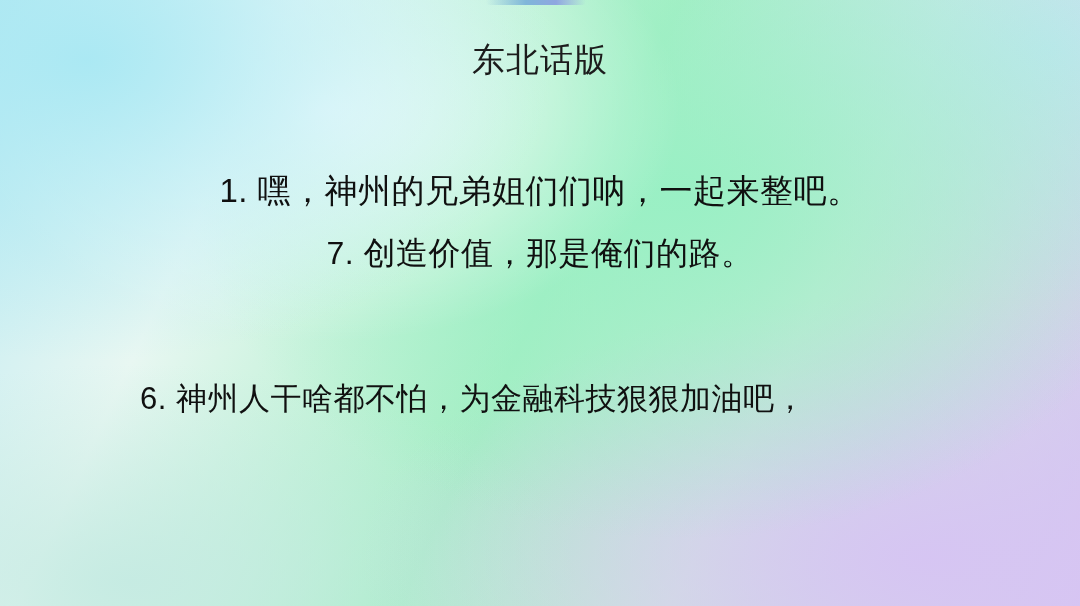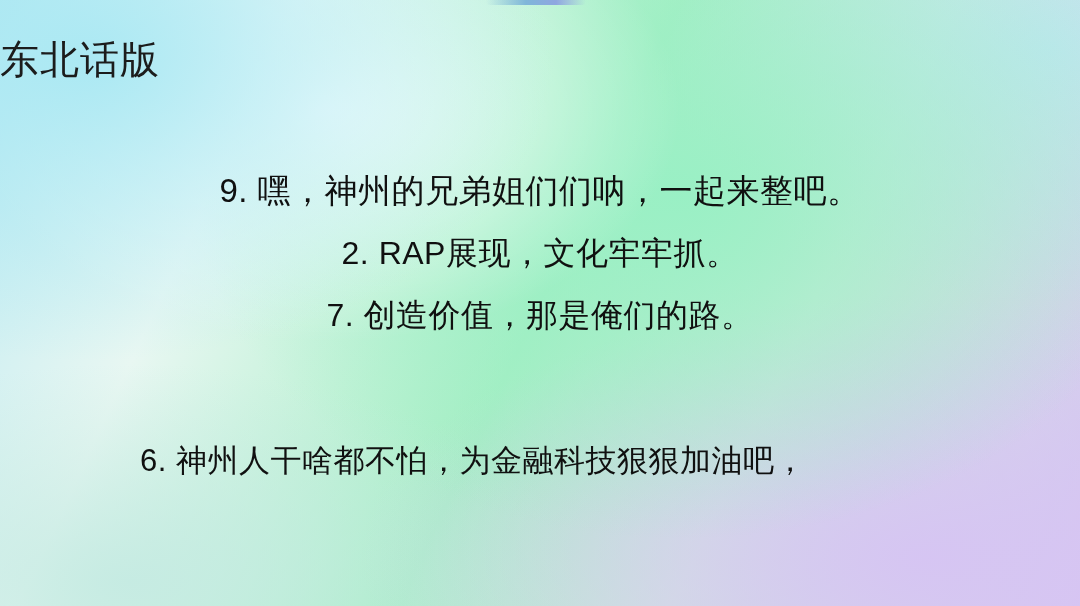--- a/index.html
+++ b/index.html
@@ -35,21 +35,22 @@
     width: 100px;
     height: 5px;
     background: linear-gradient(90deg, rgba(120,200,230,0.0) 0%, #7fb6d9 40%, #8fa6e0 70%, rgba(140,170,230,0.0) 100%);
     border-radius: 0 0 4px 4px;
   }
   .title {
     position: absolute;
     top: 38px;
     left: 0;
     width: 100%;
-    font-size: 39px;
+    text-align: center;
+    font-size: 33px;
     line-height: 44px;
     color: #1c1c1c;
     letter-spacing: 1px;
   }
   .lines {
     position: absolute;
     top: 160px;
     left: 0;
     width: 100%;
   }
@@ -77,22 +78,21 @@
 </head>
 <body>
 
 <div class="slide">
 
   <div class="top-accent"></div>
 
   <div class="title">东北话版</div>
 
   <div class="lines">
-    <div class="line l1">9. 嘿，神州的兄弟姐们们呐，一起来整吧。</div>
-    <div class="line l2">2. RAP展现，文化牢牢抓。</div>
+    <div class="line l1">1. 嘿，神州的兄弟姐们们呐，一起来整吧。</div>
     <div class="line l4">7. 创造价值，那是俺们的路。</div>
     <div class="line l6">
       <span class="sub">6. 神州人干啥都不怕，为金融科技狠狠加油吧，</span>
       
     </div>
   </div>
 
 </div>
 
 </body></html>

